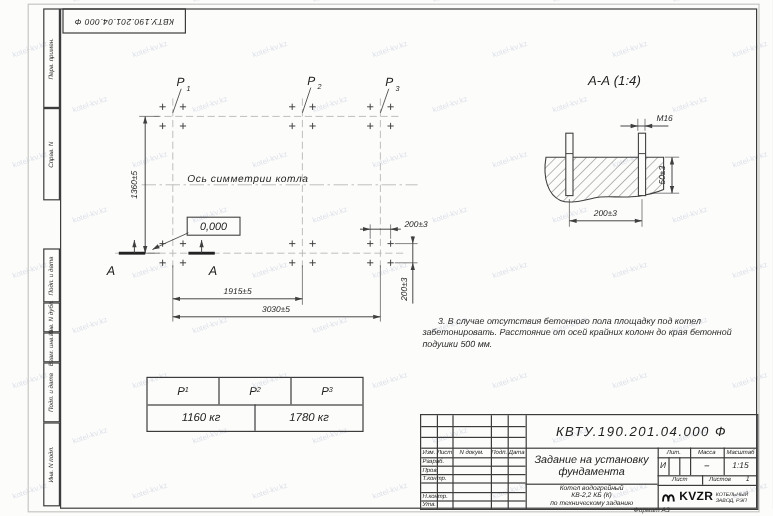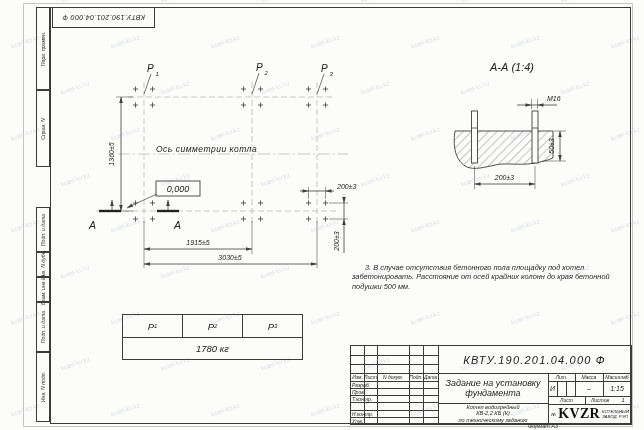--- a/index.html
+++ b/index.html
@@ -34,21 +34,21 @@
       box-sizing:content-box;}
   .tb .vl{position:absolute;width:1px;background:#3c3c3c;}
   .tb .hl{position:absolute;height:1px;background:#3c3c3c;}
   .tb .cell{position:absolute;display:flex;align-items:center;justify-content:center;
             font-style:italic;color:#222;text-align:center;}
   .tb .lbl{font-size:5px;}
   .docnum{font-size:11px;letter-spacing:1.2px;white-space:nowrap;}
   .tbtitle{font-size:9px;line-height:10.5px;}
   .tbsub{font-size:5.6px;line-height:6.4px;}
   .logo-wrap{position:absolute;display:flex;align-items:center;gap:2px;}
-  .logo-txt{font-weight:bold;font-size:14px;font-style:normal;letter-spacing:.3px;color:#111;font-family:Liberation Serif, serif;}
+  .logo-txt{font-weight:bold;font-size:10px;font-style:normal;letter-spacing:.3px;color:#111;}
   .company{font-size:4.3px;line-height:5px;font-style:italic;text-align:left;}
   .fmt{position:absolute;left:513px;top:423px;width:60px;text-align:center;
        font-size:5.5px;font-style:italic;color:#333;}
   
   svg.draw{position:absolute;left:0;top:0;}
   svg.draw text{font-family:"Liberation Sans",sans-serif;font-style:italic;fill:#222;}
   
   #wm{position:absolute;left:0;top:0;width:644px;height:430px;overflow:hidden;pointer-events:none;}
   #wm span{position:absolute;font-size:6.5px;color:#8b99b4;opacity:.28;transform:rotate(-19deg);
            white-space:nowrap;font-style:normal;}
@@ -335,20 +335,21 @@
       <div class="tcell">
           <span>P</span>
           <sub>2</sub>
         </div>
       <div class="tcell">
           <span>P</span>
           <sub>3</sub>
         </div>
     </div>
     <div class="trow">
+      <div class="tcell">1160 кг</div>
       <div class="tcell">1780 кг</div>
     </div>
   </div>
 
   <div class="tb">
 
     <div class="vl" style="left:13px;top:0;height:78px;"></div>
     <div class="vl" style="left:26px;top:0;height:78px;"></div>
     <div class="vl" style="left:58px;top:0;height:78px;"></div>
     <div class="vl" style="left:72px;top:0;height:78px;"></div>

